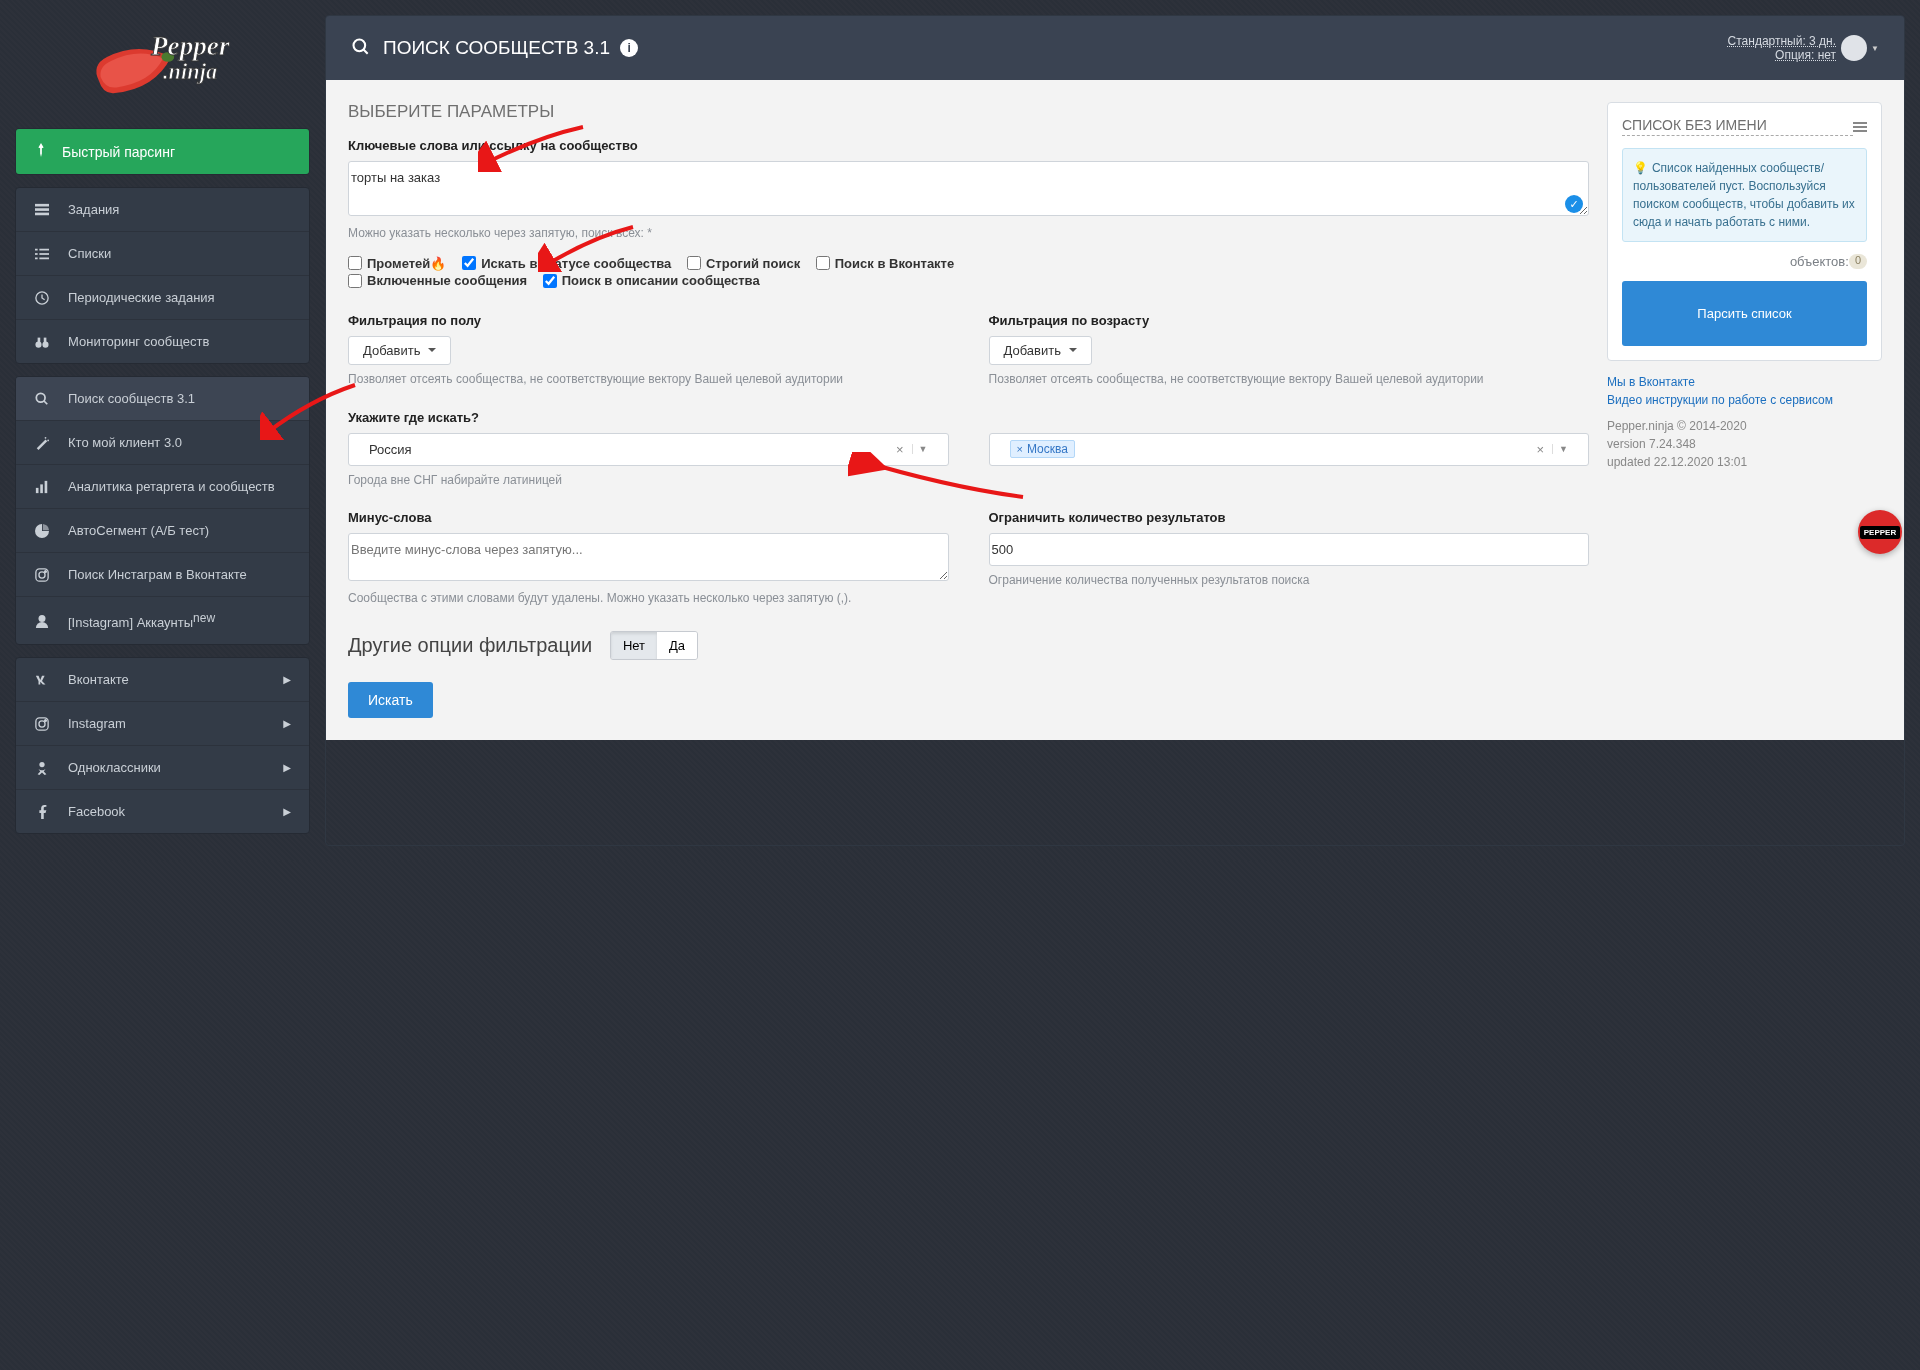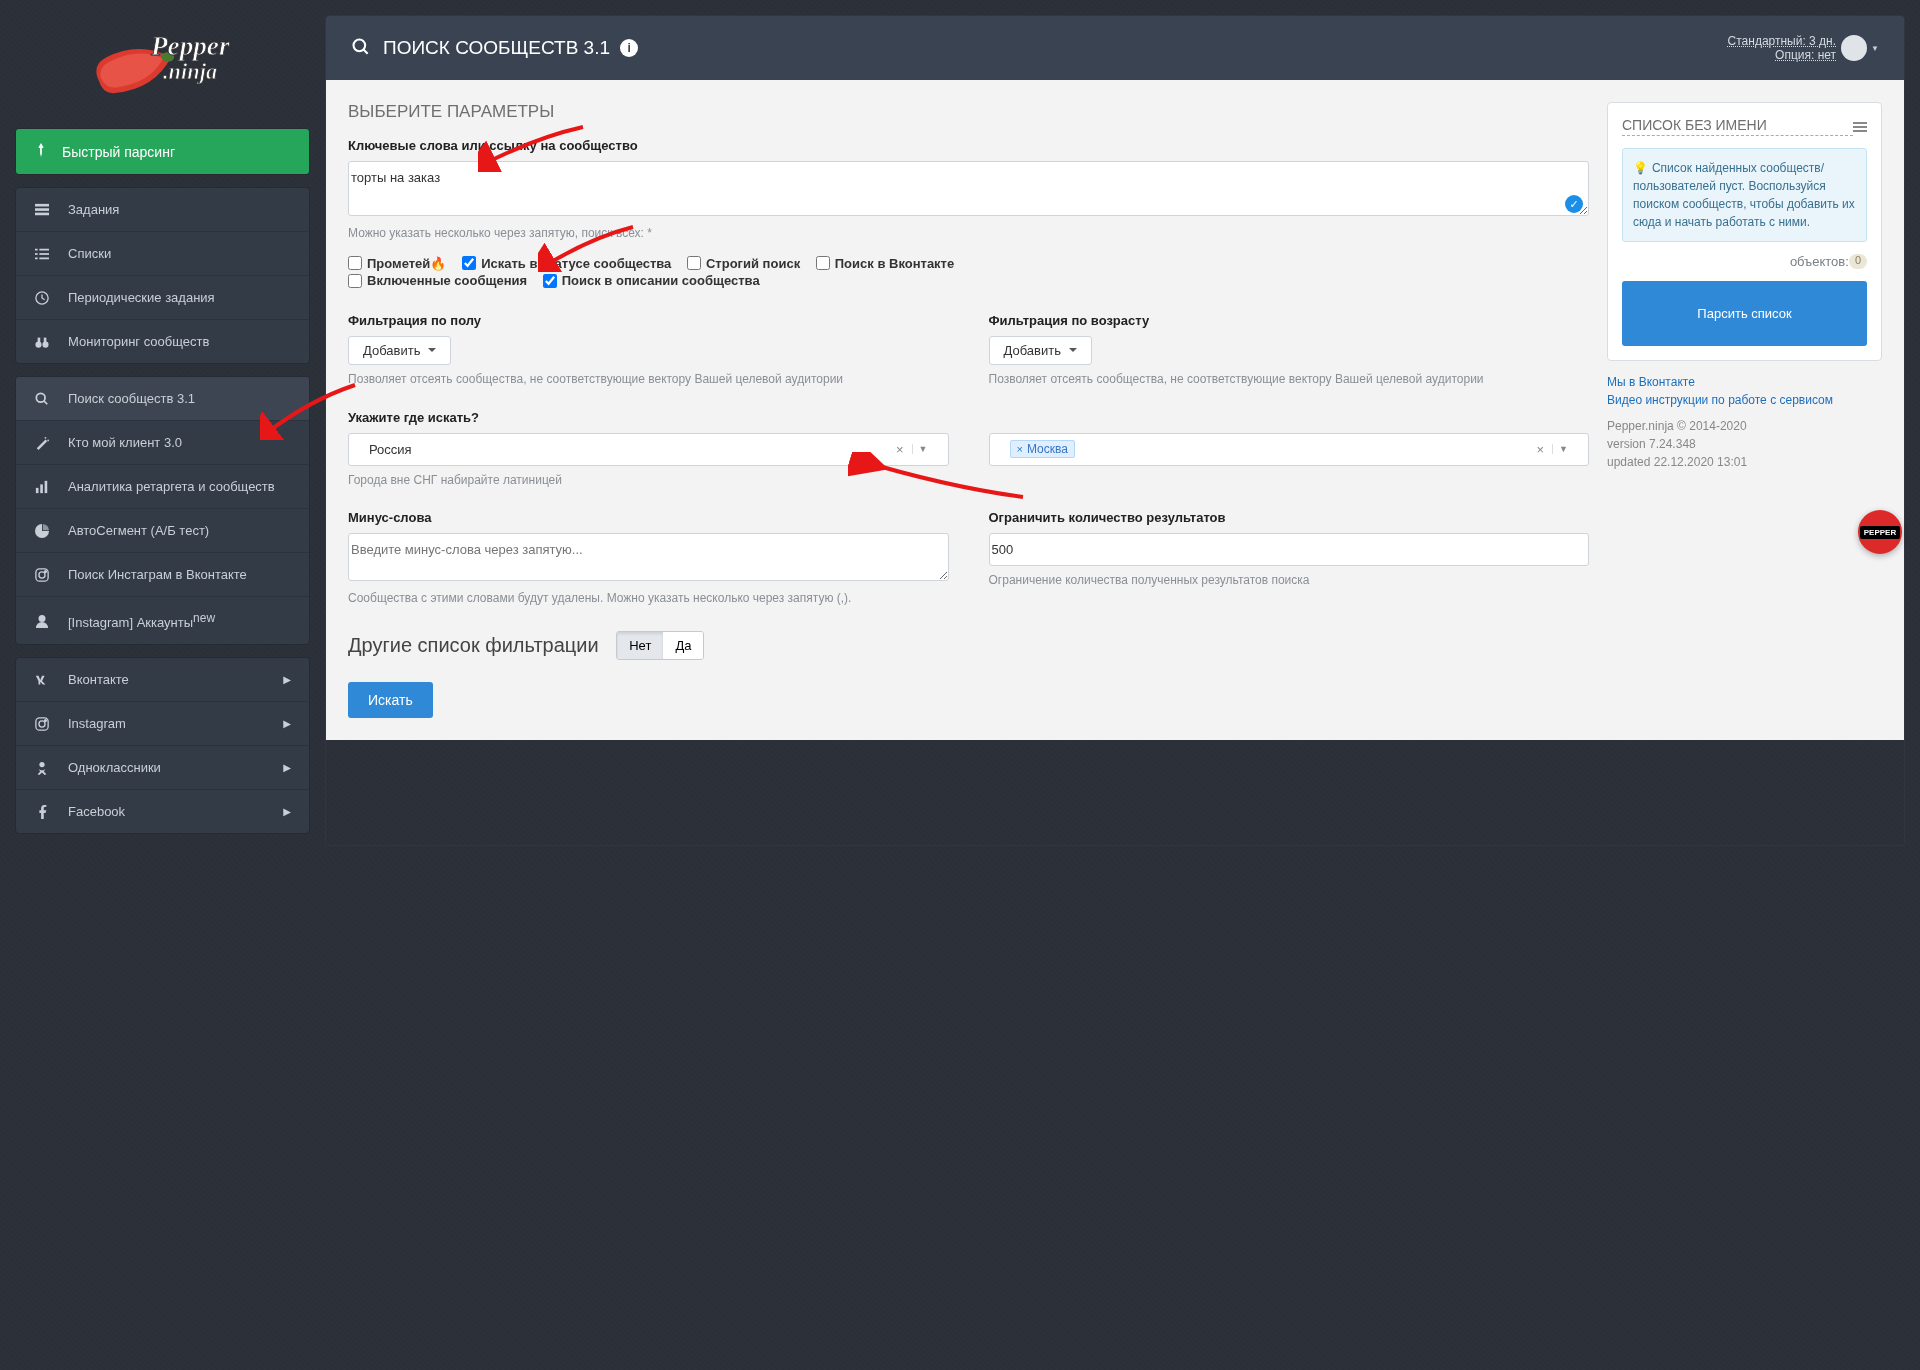--- a/index.html
+++ b/index.html
@@ -474,21 +474,21 @@
             <div class="hint">Сообщества с этими словами будут удалены. Можно указать несколько через запятую (,).</div>
           </div>
           <div>
             <label class="label">Ограничить количество результатов</label>
             <input class="textinput" value="500" style="">
             <div class="hint">Ограничение количества полученных результатов поиска</div>
           </div>
         </div>
 
         <div style="margin-top:24px;">
-          <h3 class="other-opts">Другие список фильтрации</h3>
+          <h3 class="other-opts">Другие опции фильтрации</h3>
           <div class="toggle-btns">
             <button class="sel">Нет</button>
             <button>Да</button>
           </div>
         </div>
 
         <button class="btn-search">Искать</button>
 
         
         <div class="arrow" style="left:130px; top:20px;">

